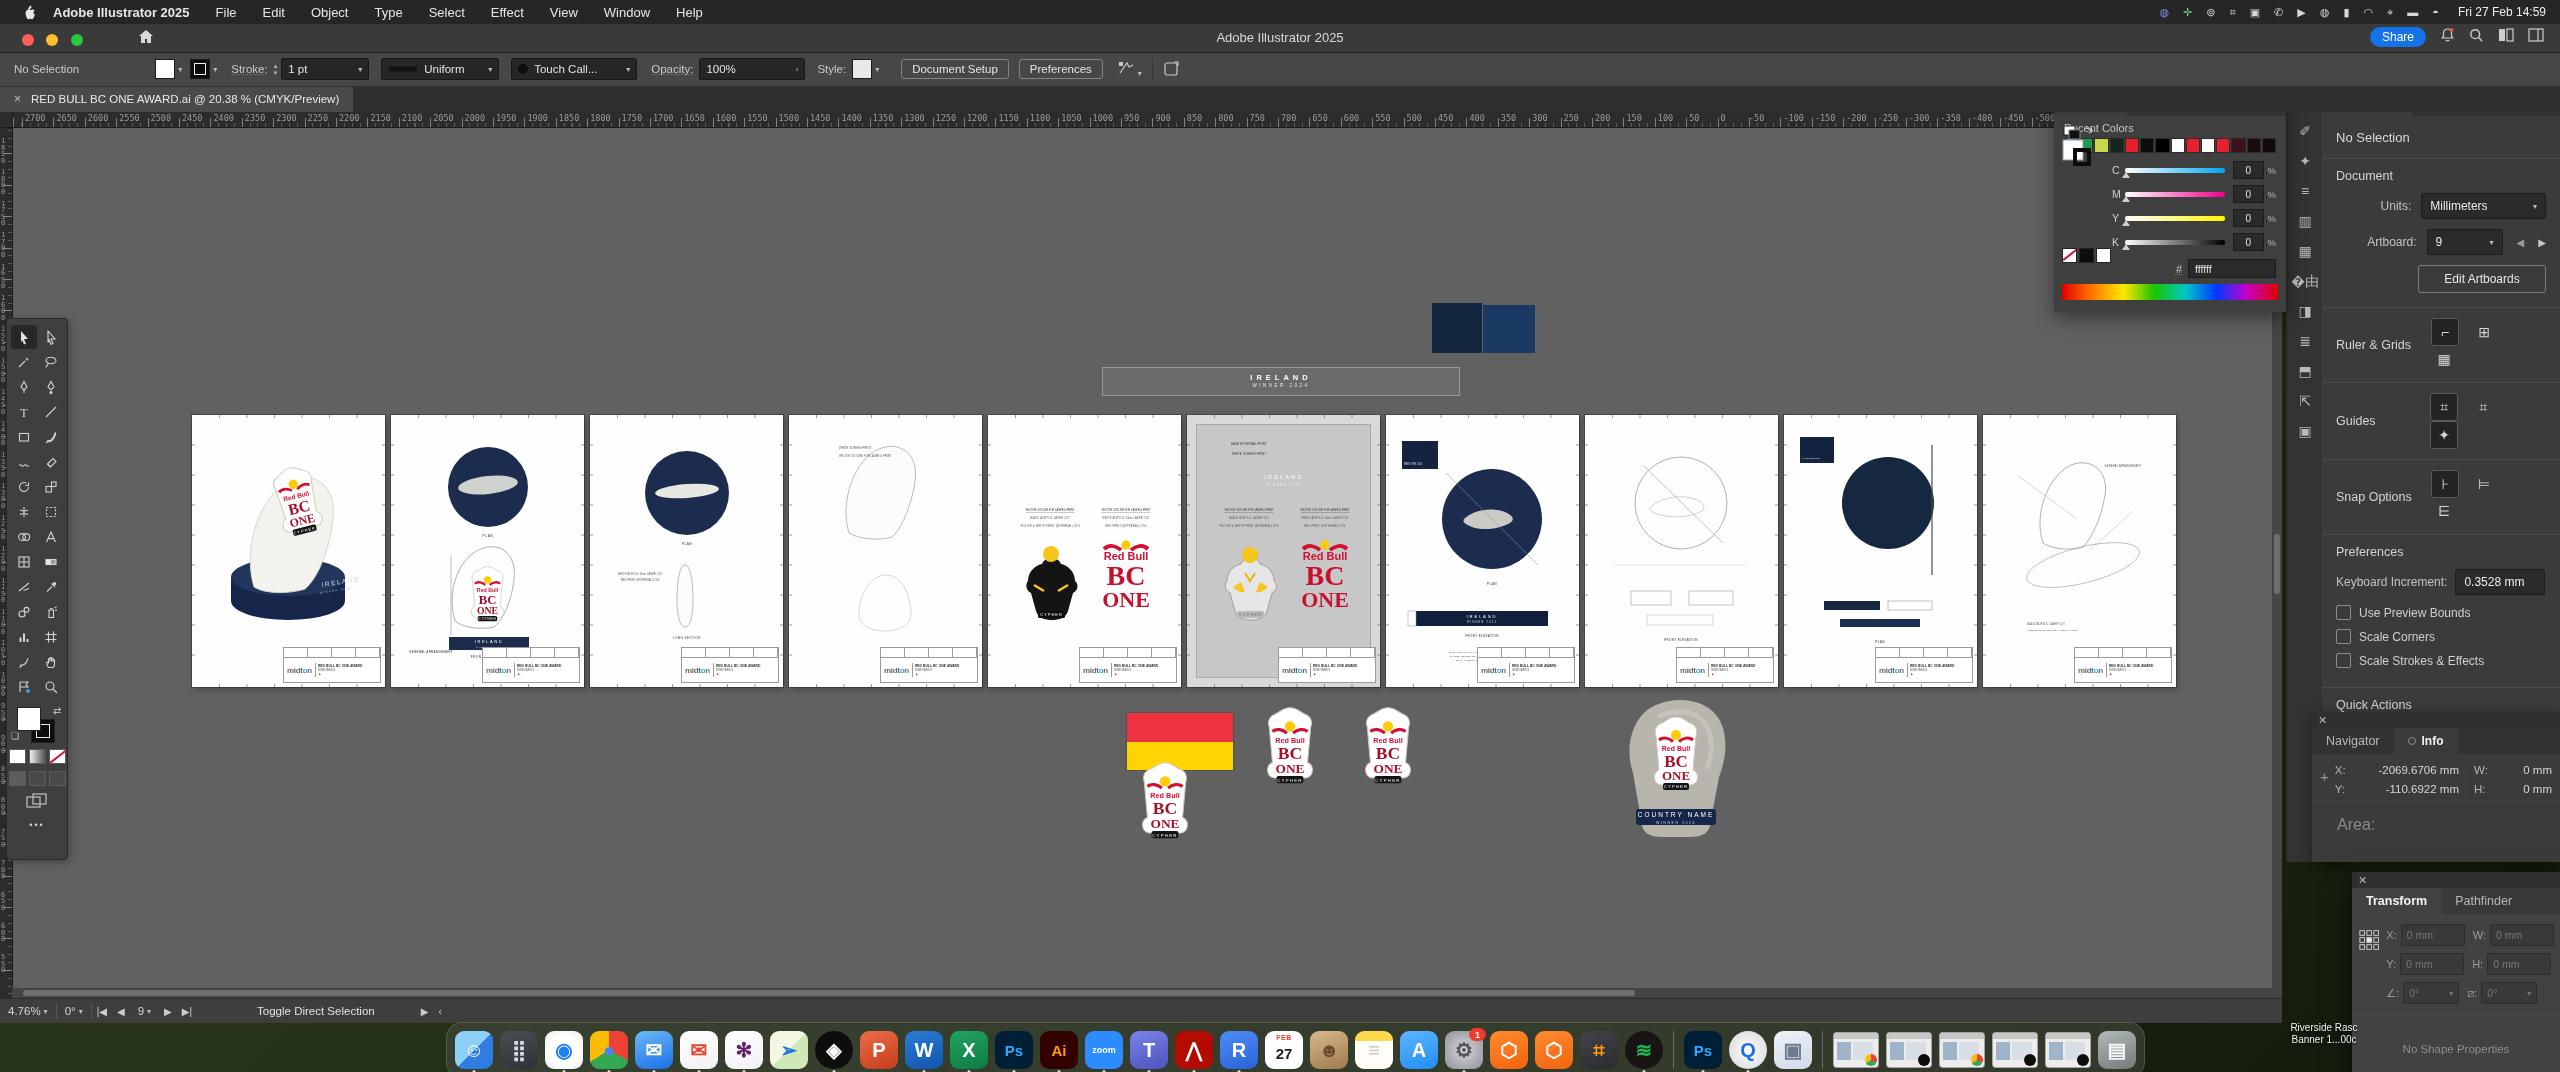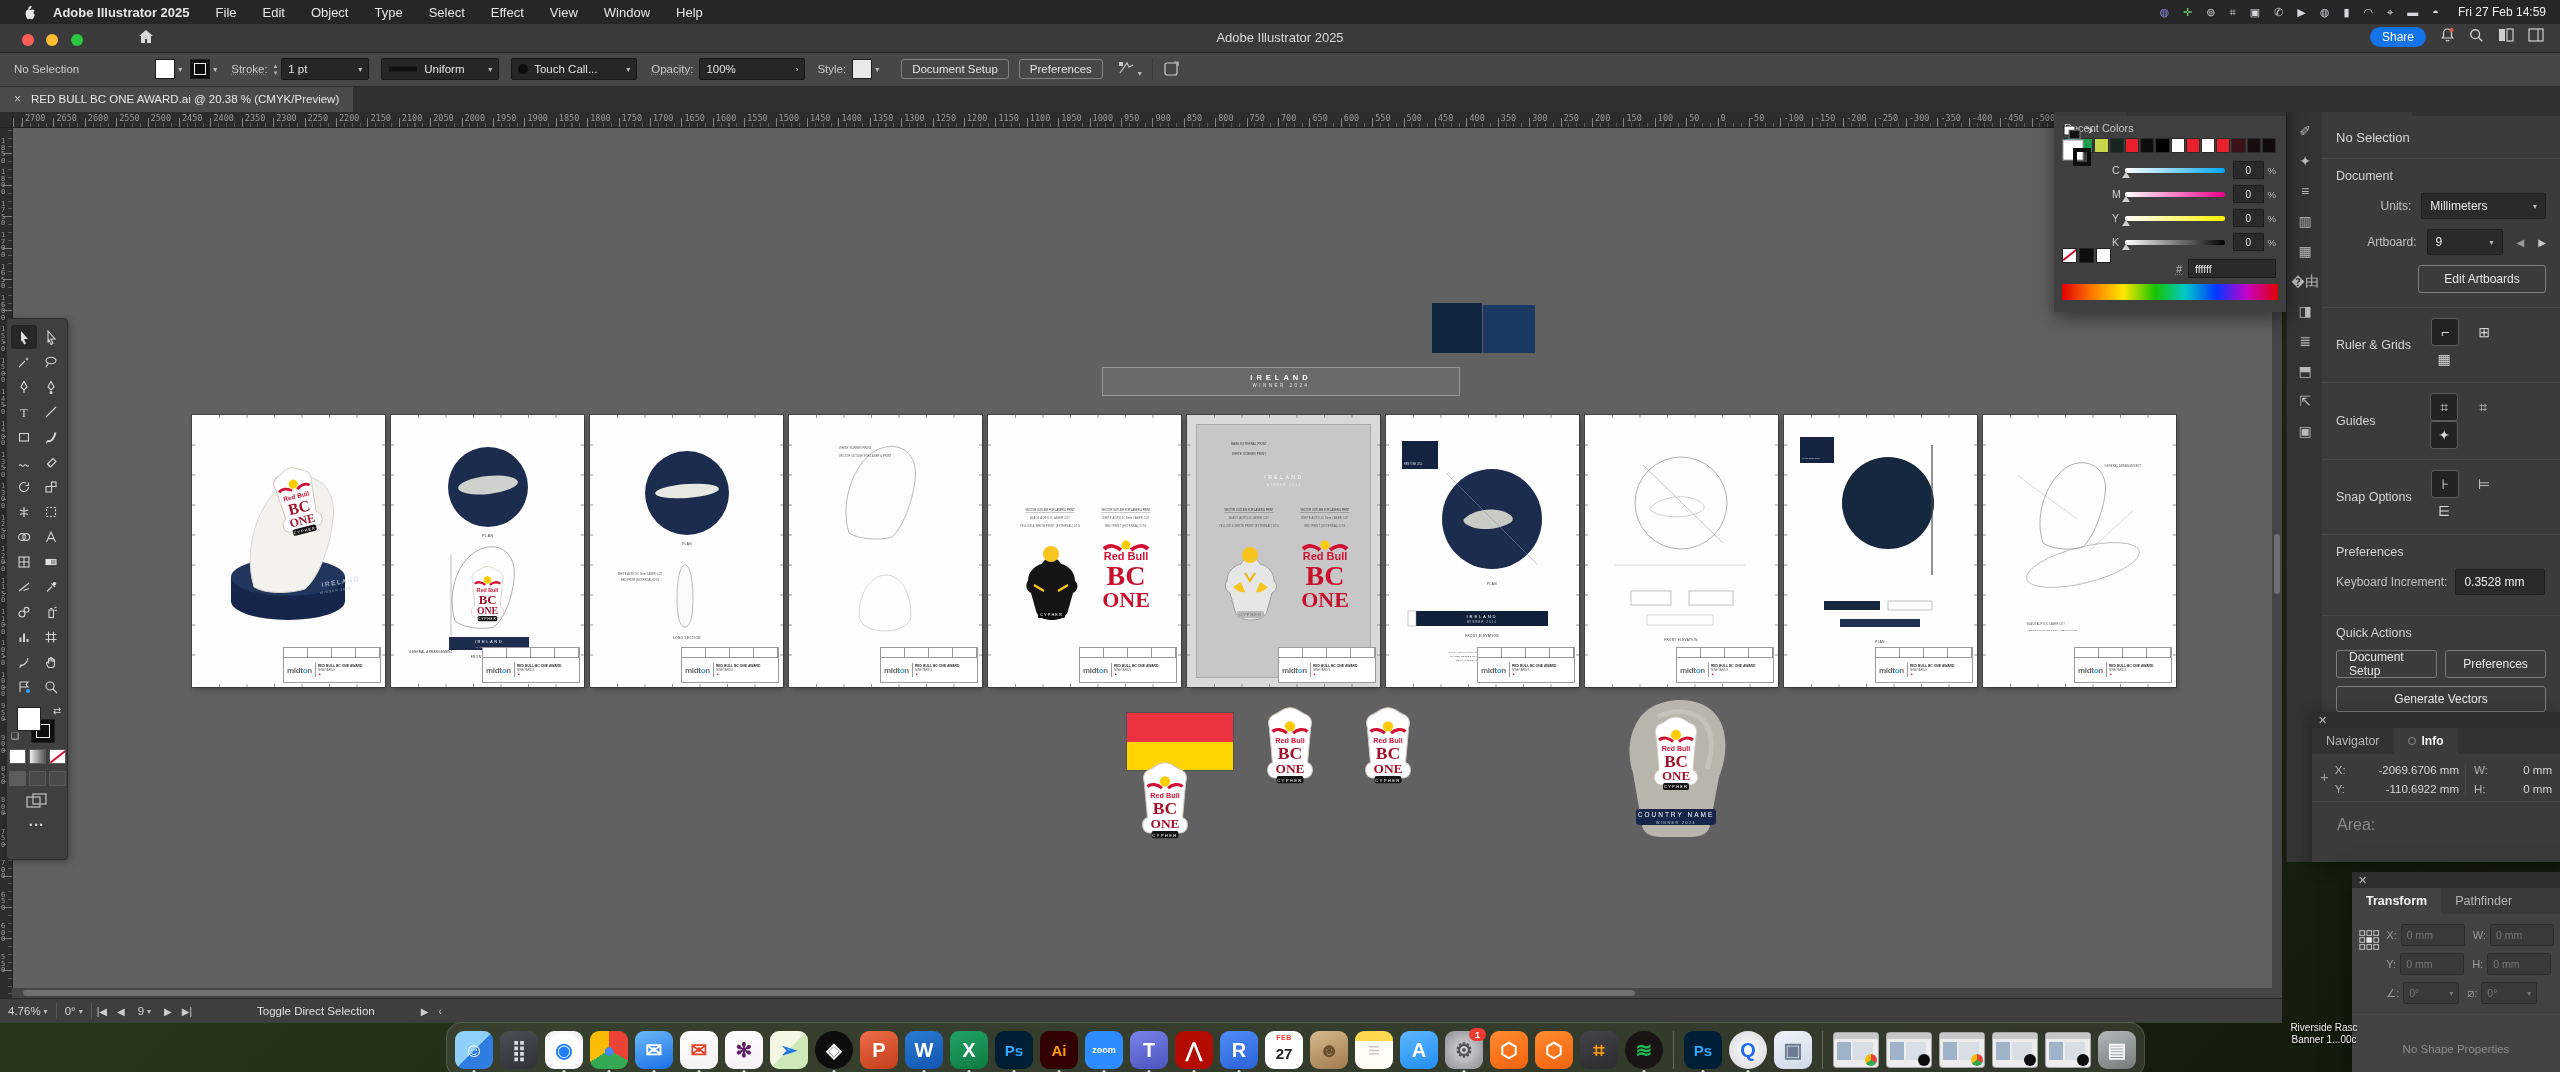--- a/index.html
+++ b/index.html
@@ -1367,20 +1367,34 @@
       <span style="font-size:12.5px;color:#d4d4d4;width:96px">Snap Options</span>
       <span id="sn-icons"><span class="iconbtn on">⊦</span><span class="iconbtn">⊨</span><span class="iconbtn">⋿</span></span>
         </div>
     </div>
     <div class="psec">
       <div class="ptitle">Preferences</div>
       <div class="prow">
           <span style="font-size:12px;color:#c2c2c2;margin-right:8px">Keyboard Increment:</span>
         <span class="pfield" style="width:72px">0.3528 mm</span>
         </div>
+      <div id="pref-checks">
+          <div class="pcheck">
+            <span class="box"></span>
+            <span>Use Preview Bounds</span>
+          </div>
+          <div class="pcheck">
+            <span class="box"></span>
+            <span>Scale Corners</span>
+          </div>
+          <div class="pcheck">
+            <span class="box"></span>
+            <span>Scale Strokes &amp; Effects</span>
+          </div>
+        </div>
     </div>
     <div class="psec" style="border-bottom:none">
       <div class="ptitle">Quick Actions</div>
       <div style="display:flex;gap:8px;margin-bottom:8px">
         <span class="pbtn" style="flex:1">Document Setup</span>
         <span class="pbtn" style="flex:1">Preferences</span>
       </div>
       <span class="pbtn" style="width:100%;box-sizing:border-box">Generate Vectors</span>
     </div>
   </div>

